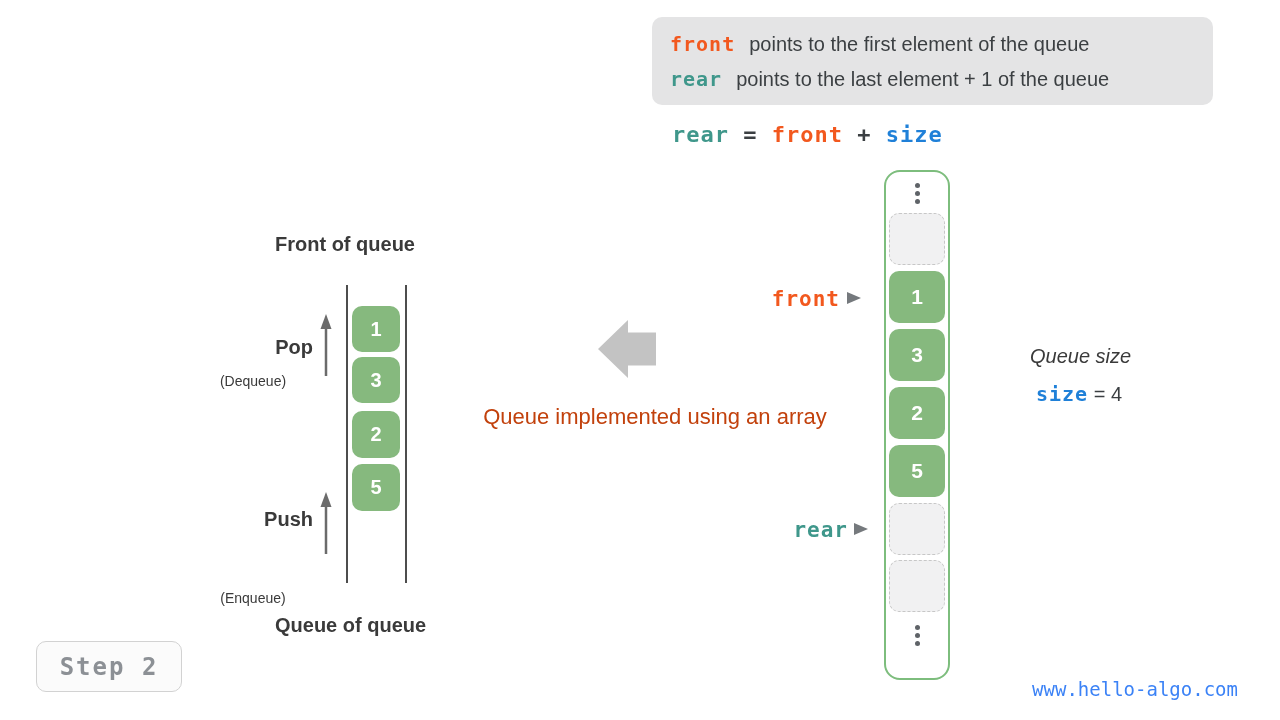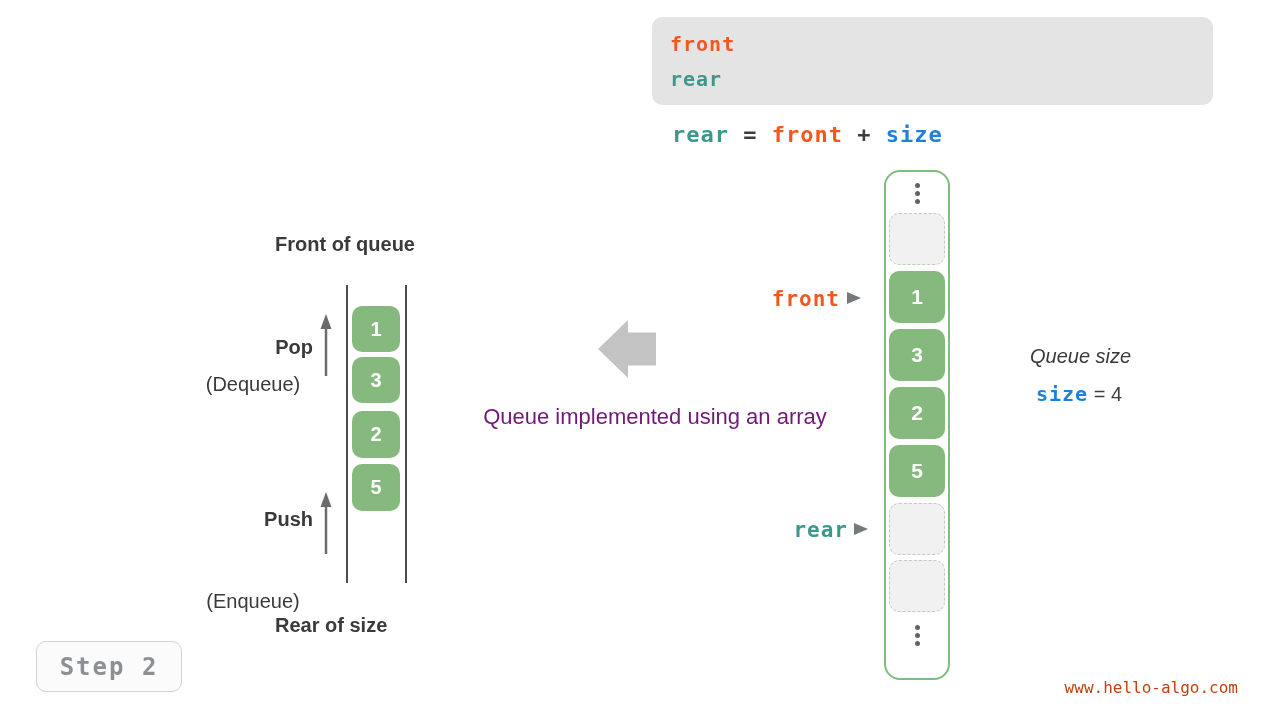--- a/index.html
+++ b/index.html
@@ -37,24 +37,24 @@
   
   .section-label { font-size: 20px; font-weight: bold; color: #3a3a3a; }
   .vline { width: 1.5px; background: #4d4d4d; }
   .lcell {
     left: 352px; width: 48px; height: 46px;
     background: #86b97e; border-radius: 10px;
     display: flex; align-items: center; justify-content: center;
     color: #ffffff; font-size: 20px; font-weight: bold;
   }
   .op-title { font-size: 20px; font-weight: bold; color: #3a3a3a; text-align: right; }
-  .op-sub   { font-size: 20px; color: #3a3a3a; text-align: center; }
+  .op-sub   { font-size: 14px; color: #3a3a3a; text-align: center; }
 
   
-  .caption { font-size: 22px; color: #701a75; text-align: center; }
+  .caption { font-size: 22px; color: #c2410c; text-align: center; }
 
   
   .array-box {
     left: 884px; top: 170px; width: 66px; height: 510px;
     border: 2px solid #7dbd7d; border-radius: 16px; background: #ffffff;
   }
   .slot { left: 889px; width: 56px; height: 52px; border-radius: 10px; }
   .slot.filled {
     background: #86b97e;
     display: flex; align-items: center; justify-content: center;
@@ -84,32 +84,34 @@
     left: 36px; top: 641px; width: 146px; height: 51px;
     background: #fbfbfb; border: 1.5px solid #d2d2d2; border-radius: 10px;
     display: flex; align-items: center; justify-content: center;
     font-size: 24px; letter-spacing: 2px; color: #8c9095;
   }
 
   
   .watermark {
     right: 42px; top: 678px;
     font-family: "DejaVu Sans Mono", monospace; font-weight: normal;
-    font-size: 16px; color: #c2410c;
+    font-size: 19px; color: #3b82f6;
   }
 </style>
 </head>
 <body>
 
 <div class="abs info-box">
   <div class="info-line">
     <span class="code mono orange">front</span>
+    <span>points to the first element of the queue</span>
   </div>
   <div class="info-line">
     <span class="code mono teal">rear</span>
+    <span>points to the last element + 1 of the queue</span>
   </div>
 </div>
 
 <div class="abs formula mono"><span class="teal">rear</span><span class="dark"> </span><span class="dark">=</span><span class="dark"> </span><span class="orange">front</span><span class="dark"> </span><span class="dark">+</span><span class="dark"> </span><span class="blue">size</span></div>
 
 <div class="abs section-label" style="left:275px;top:233px;width:200px;">Front of queue</div>
 
 <div class="abs vline" style="left:346px;top:285px;height:298px;"></div>
 <div class="abs vline" style="left:405px;top:285px;height:298px;"></div>
 
@@ -125,21 +127,21 @@
 <div class="abs op-title" style="left:193px;top:336px;width:120px;">Pop</div>
 <div class="abs op-sub" style="left:173px;top:373px;width:160px;">(Dequeue)</div>
 
 <svg class="abs" style="left:318px;top:490px;" width="16" height="66">
   <line x1="8" y1="64" x2="8" y2="14" stroke="#6b6b6b" stroke-width="2.5"></line>
   <polygon points="8,2 2.5,17 13.5,17" fill="#6b6b6b"></polygon>
 </svg>
 <div class="abs op-title" style="left:193px;top:508px;width:120px;">Push</div>
 <div class="abs op-sub" style="left:173px;top:545px;width:160px;margin-top:45px;">(Enqueue)</div>
 
-<div class="abs section-label" style="left:275px;top:614px;width:200px;">Rear of size</div>
+<div class="abs section-label" style="left:275px;top:614px;width:200px;">Queue of queue</div>
 
 <svg class="abs" style="left:598px;top:320px;" width="58" height="58" viewBox="0 0 58 58">
   <polygon points="0,29 30,0 30,12.5 58,12.5 58,45.5 30,45.5 30,58" fill="#c3c3c3"></polygon>
 </svg>
 <div class="abs caption" style="left:455px;top:404px;width:400px;">Queue implemented using an array</div>
 
 <div class="abs array-box"></div>
 
 <div class="abs vdots" style="top:183px;">
     <i></i>

